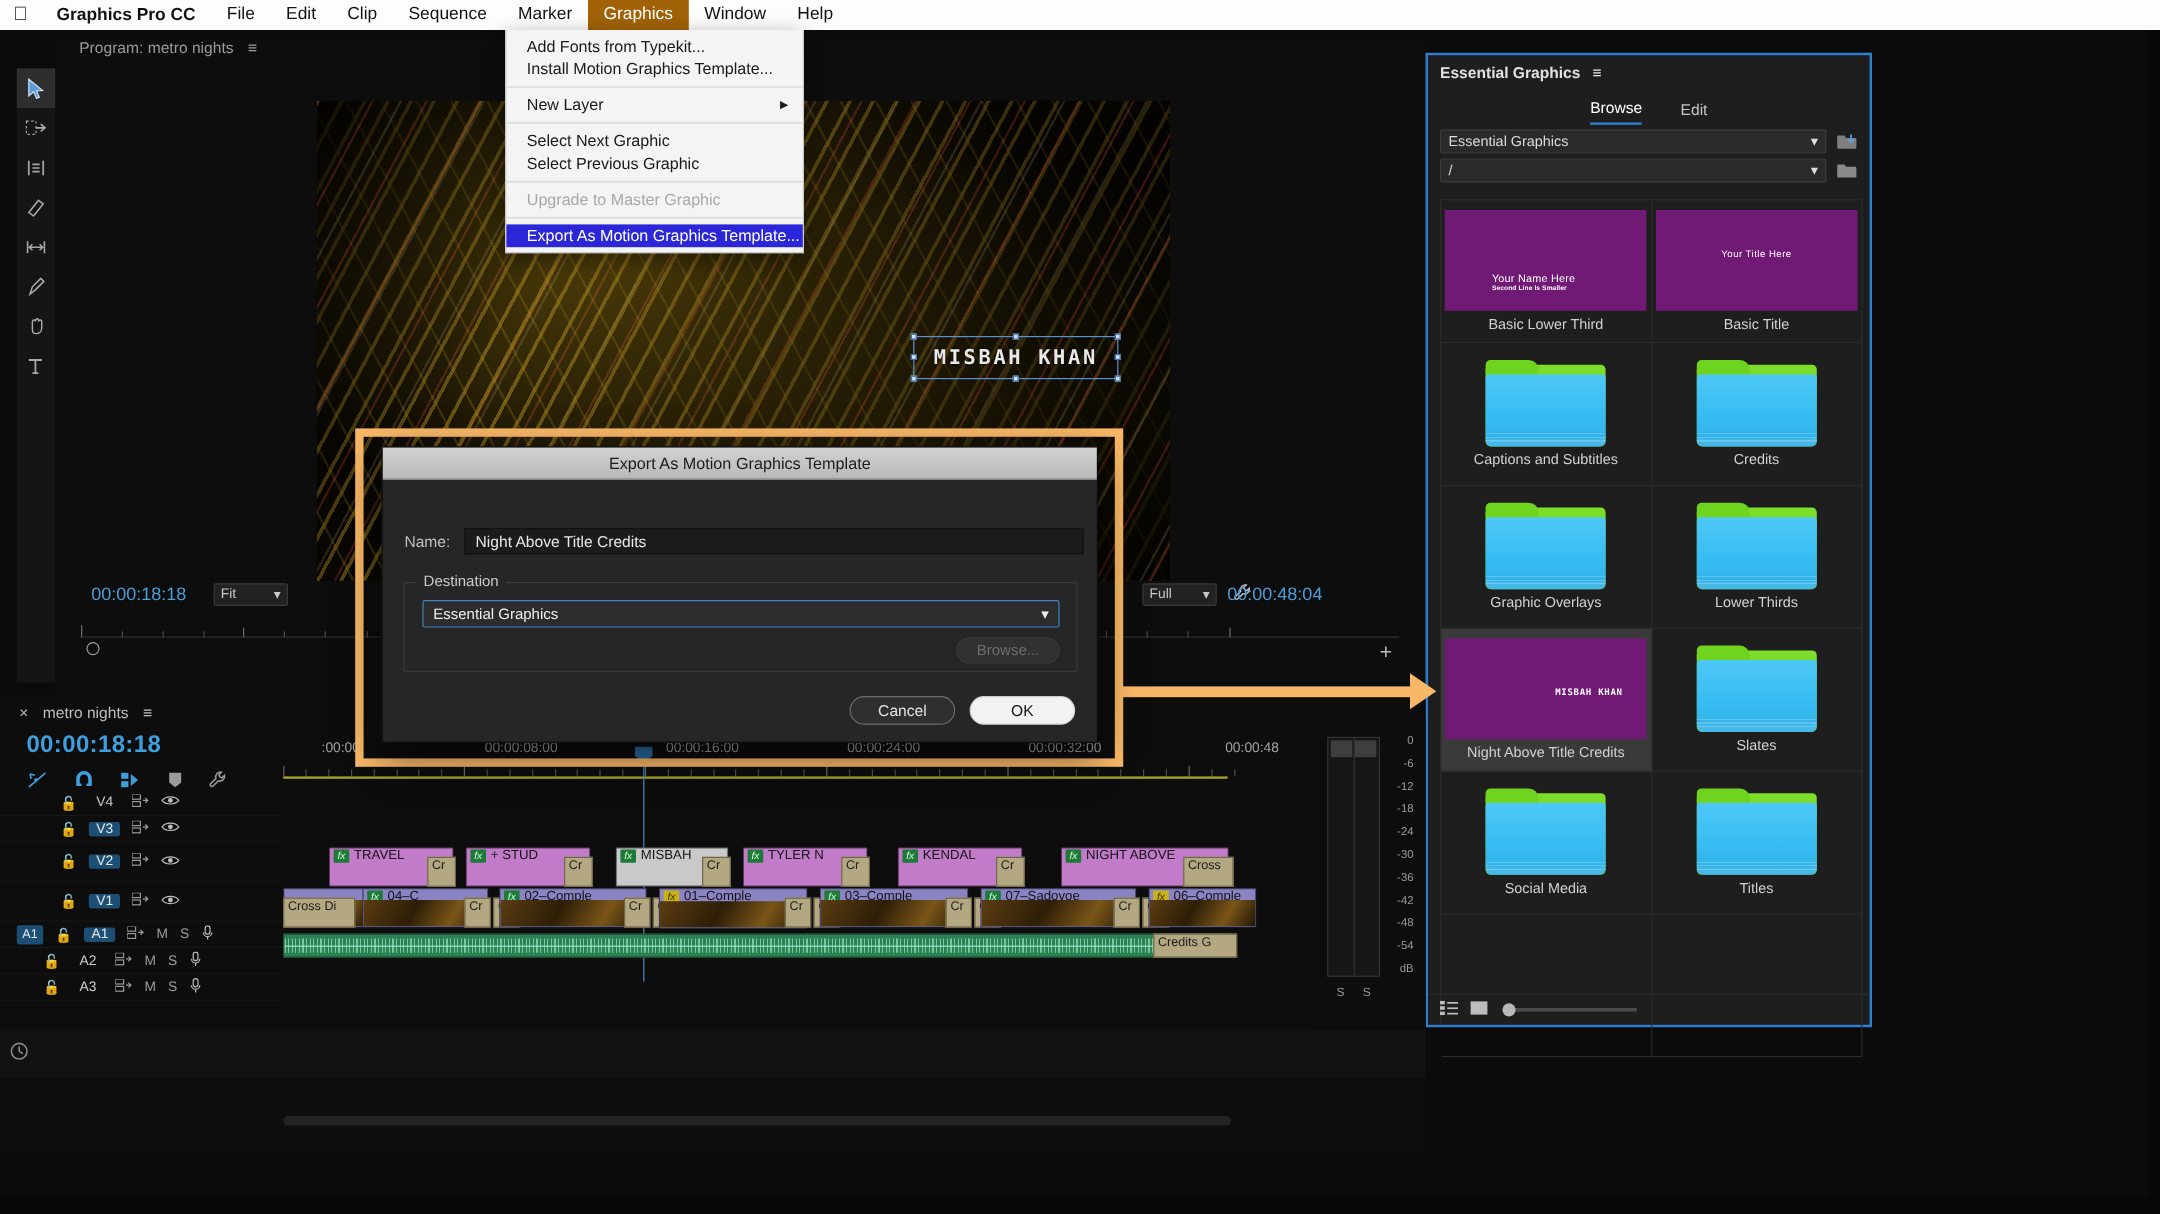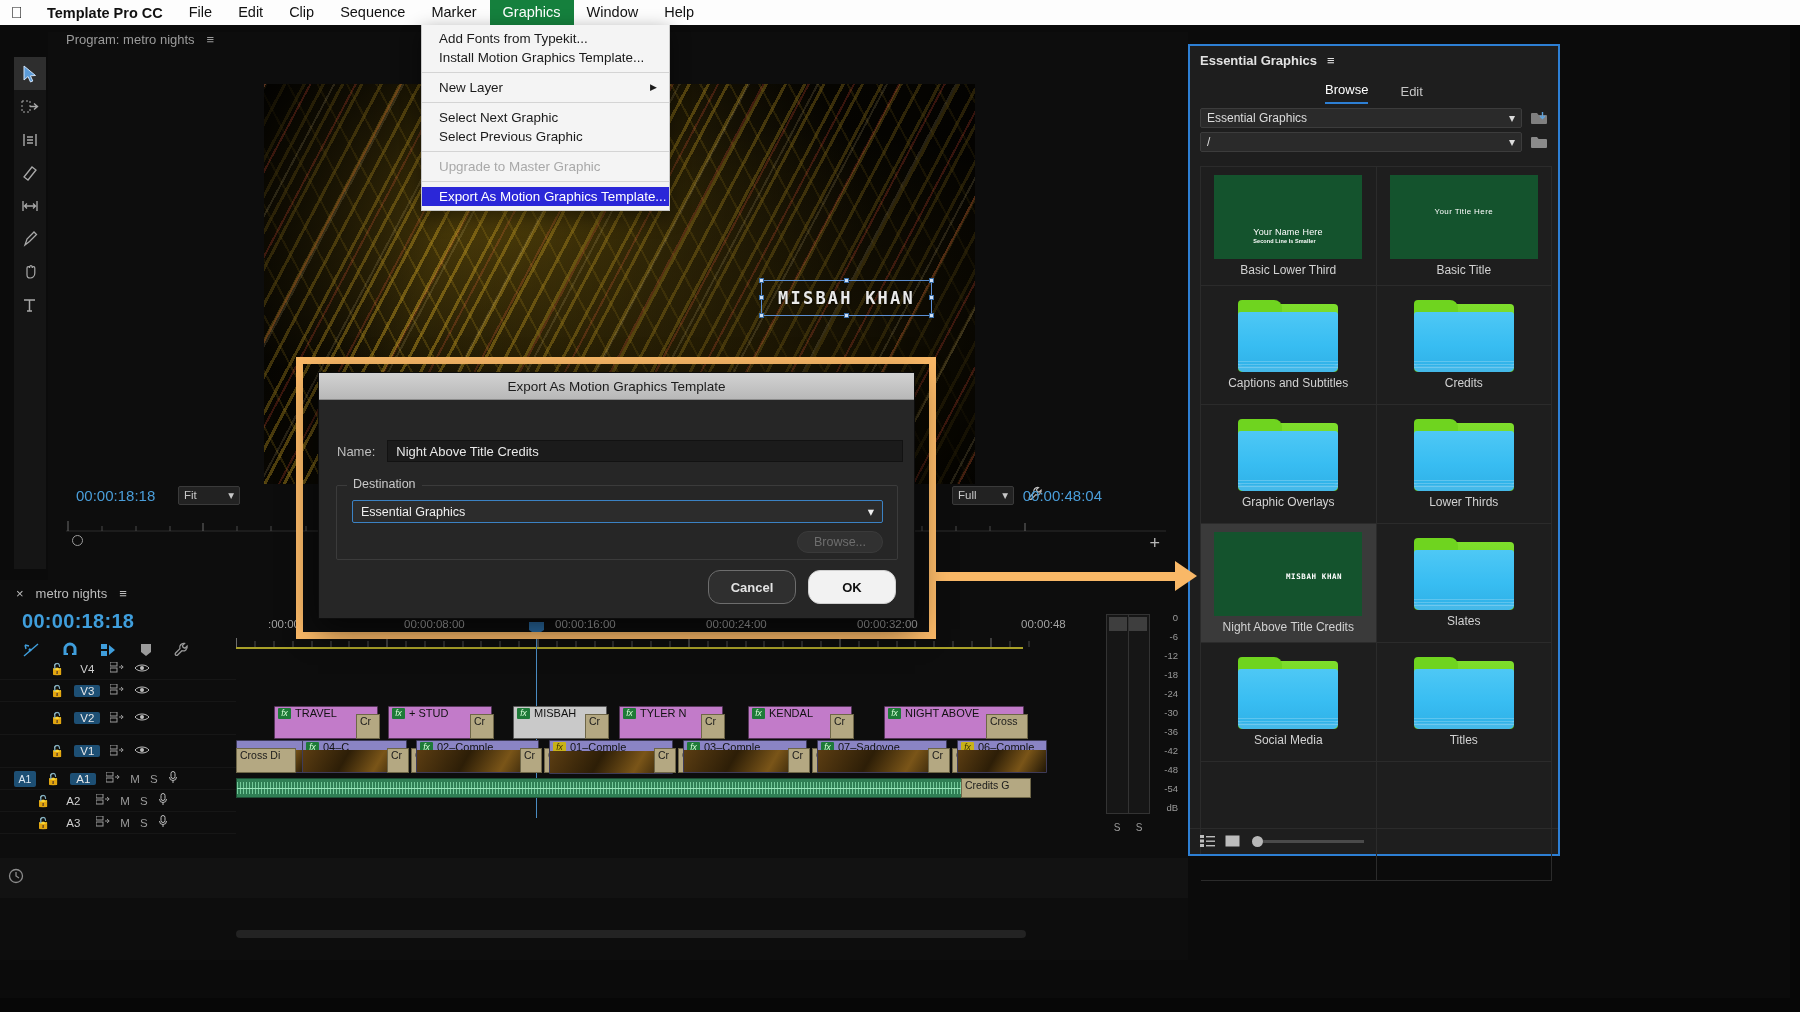--- a/index.html
+++ b/index.html
@@ -13,21 +13,21 @@
 
   
   .menubar{
     position:absolute; left:0; top:0; width:1800px; height:25px;
     background:#fdfdfd; display:flex; align-items:center;
     font-size:14.5px; color:#111;
   }
   .apple-logo{ width:34px; text-align:center; font-size:16px; line-height:1; }
   .mb-app{ font-weight:bold; padding:0 13px; font-size:14.5px; }
   .mb-item{ padding:0 13px; height:25px; line-height:25px; }
-  .mb-item.active{ background:#15803d; color:#fff; }
+  .mb-item.active{ background:#a16207; color:#fff; }
 
   
   .gmenu{
     position:absolute; left:421px; top:25px; width:249px;
     background:#f4f4f4; color:#1a1a1a;
     border:1px solid #c9c9c9; border-top:none;
     box-shadow:0 6px 18px rgba(0,0,0,.45);
     font-size:13.4px; padding:4px 0; z-index:60;
   }
   .gmenu-item{
@@ -169,21 +169,21 @@
   .folder .front{
     position:absolute; left:0; top:12px; width:100px; height:60px; border-radius:3px 3px 5px 5px;
     background:linear-gradient(180deg,#4ec8f5 0%,#38bdf2 55%,#2fb0e6 100%);
     box-shadow:inset 0 -6px 0 rgba(255,255,255,.10);
   }
   .folder .front::after{
     content:""; position:absolute; left:0; right:0; bottom:4px; height:7px;
     background:repeating-linear-gradient(180deg, rgba(255,255,255,.22) 0 1px, rgba(0,0,0,0) 1px 3px);
   }
   .thumb{
-    width:148px; height:84px; background:#14532d; position:relative; overflow:hidden;
+    width:168px; height:84px; background:#701a75; position:relative; overflow:hidden;
   }
   .th-lt{
     position:absolute; left:11px; bottom:14px; color:#fff;
     font-size:9px; line-height:1.25; letter-spacing:.2px;margin-left:28px;
   }
   .th-lt .sub{ font-size:5.5px; font-weight:bold; letter-spacing:.1px; }
   .th-bt{
     position:absolute; left:0; right:0; top:38%; text-align:center;
     color:#fff; font-size:8px; letter-spacing:.4px;
   }
@@ -362,37 +362,37 @@
     color:#efefef; font-size:12.5px; display:flex; align-items:center;
     padding:0 8px; justify-content:space-between;
   }
   .browse-btn{
     position:absolute; right:14px; top:45px; width:86px; height:22px;
     background:#313131; border:1px solid #3a3a3a; border-radius:11px;
     color:#6e6e6e; font-size:12.5px; display:flex; align-items:center; justify-content:center;
   }
   .dlg-btns{ position:absolute; right:18px; bottom:16px; display:flex; gap:12px; }
   .btn{
-    width:88px; height:34px; border-radius:12px;
-    display:flex; align-items:center; justify-content:center; font-size:13px;font-weight:bold;
+    width:88px; height:24px; border-radius:12px;
+    display:flex; align-items:center; justify-content:center; font-size:13px;
   }
   .btn.cancel{ background:#2f2f2f; border:1px solid #6d6d6d; color:#e3e3e3; }
   .btn.ok{ background:#f2f2f2; border:1px solid #cfcfcf; color:#111; }
 
   .scr-right{ position:absolute; right:0; top:25px; width:10px; height:987px; background:#070707;}
   .scr-bot{ position:absolute; left:0; bottom:0; width:1800px; height:14px; background:#070707;}
 </style>
 </head>
 <body>
 
 <div id="app">
 
   <div class="menubar">
     <div class="apple-logo"></div>
-    <div class="mb-app">Template Pro CC</div>
+    <div class="mb-app">Graphics Pro CC</div>
     <div class="mb-item">File</div>
     <div class="mb-item">Edit</div>
     <div class="mb-item">Clip</div>
     <div class="mb-item">Sequence</div>
     <div class="mb-item">Marker</div>
     <div class="mb-item active">Graphics</div>
     <div class="mb-item">Window</div>
     <div class="mb-item">Help</div>
   </div>
 

